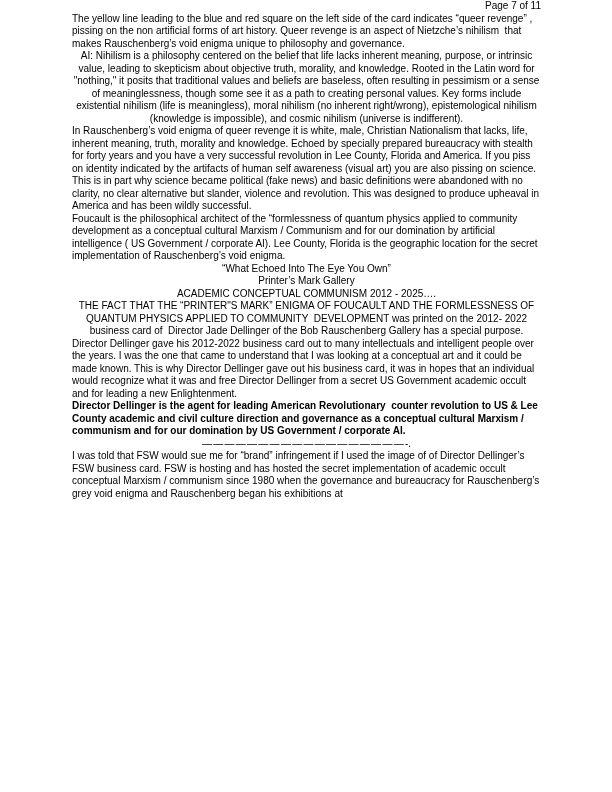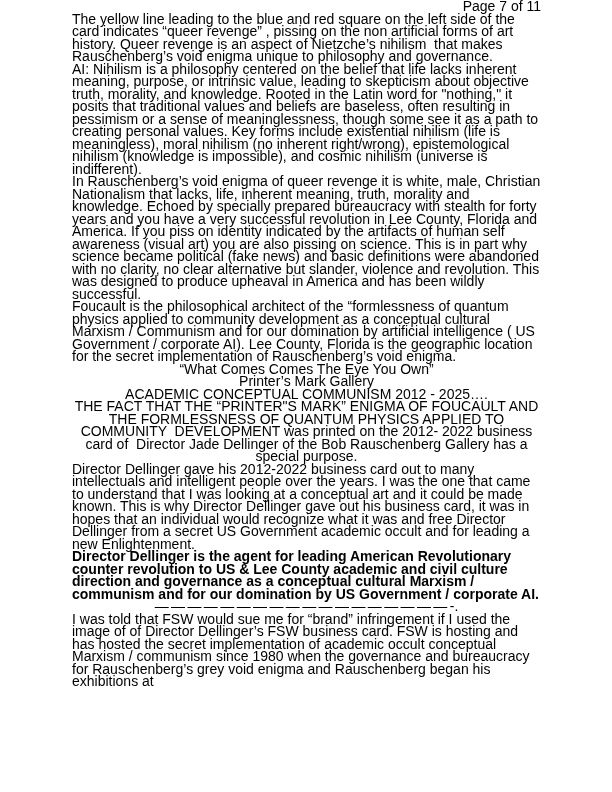--- a/index.html
+++ b/index.html
@@ -9,21 +9,21 @@
   }
   .page {
     position: relative;
     width: 612px;
     height: 792px;
     margin: 0 auto;
     background: #ffffff;
     box-sizing: border-box;
     padding: 0 71px 0 72px;
     font-family: "Liberation Sans", sans-serif;
-    font-size: 14px;
+    font-size: 10px;
     line-height: 12.5px;
     color: #000000;
     overflow: hidden;
     border-radius: 27px;
   }
   .page p, .page div {
     margin: 0;
   }
   .par {
     white-space: pre-wrap;
@@ -31,21 +31,21 @@
   }
   .center {
     white-space: pre-wrap;
     text-align: center;
   }
   .page-number {
     margin-top: 38px;
     text-align: right;
   }
   .mt-p1 { margin-top: 21px; }
-  .mt-p2 { margin-top: 12px; }
+  .mt-p2 { margin-top: 12px; text-align: center; }
   .mt-p3 { margin-top: 9px; }
   .mt-p4 { margin-top: 9px; }
   .mt-quote { margin-top: 15px; }
   .mt-printer { margin-top: 13px; }
   .mt-academic { margin-top: 0; }
   .mt-fact { margin-top: 14px; }
   .mt-card { margin-top: 11px; }
   .mt-agent { margin-top: 13px; font-weight: bold; }
   .separator {
     margin-top: 5px;
@@ -63,21 +63,21 @@
   <div class="page-number">Page 7 of 11</div>
 
   <p class="par mt-p1">The yellow line leading to the blue and red square on the left side of the card indicates “queer revenge” , pissing on the non artificial forms of art history. Queer revenge is an aspect of Nietzche’s nihilism  that makes Rauschenberg’s void enigma unique to philosophy and governance.</p>
 
   <p class="par mt-p2">AI: Nihilism is a philosophy centered on the belief that life lacks inherent meaning, purpose, or intrinsic value, leading to skepticism about objective truth, morality, and knowledge. Rooted in the Latin word for "nothing," it posits that traditional values and beliefs are baseless, often resulting in pessimism or a sense of meaninglessness, though some see it as a path to creating personal values. Key forms include existential nihilism (life is meaningless), moral nihilism (no inherent right/wrong), epistemological nihilism (knowledge is impossible), and cosmic nihilism (universe is indifferent).</p>
 
   <p class="par mt-p3">In Rauschenberg’s void enigma of queer revenge it is white, male, Christian Nationalism that lacks, life, inherent meaning, truth, morality and knowledge. Echoed by specially prepared bureaucracy with stealth for forty years and you have a very successful revolution in Lee County, Florida and America. If you piss on identity indicated by the artifacts of human self awareness (visual art) you are also pissing on science. This is in part why science became political (fake news) and basic definitions were abandoned with no clarity, no clear alternative but slander, violence and revolution. This was designed to produce upheaval in America and has been wildly successful.</p>
 
   <p class="par mt-p4">Foucault is the philosophical architect of the “formlessness of quantum physics applied to community development as a conceptual cultural Marxism / Communism and for our domination by artificial intelligence ( US Government / corporate AI). Lee County, Florida is the geographic location for the secret implementation of Rauschenberg’s void enigma.</p>
 
-  <p class="center mt-quote">“What Comes Comes The Eye You Own”</p>
+  <p class="center mt-quote">“What Echoed Into The Eye You Own”</p>
 
   <p class="center mt-printer">Printer’s Mark Gallery</p>
 
   <p class="center mt-academic">ACADEMIC CONCEPTUAL COMMUNISM 2012 - 2025….</p>
 
   <p class="center mt-fact">THE FACT THAT THE “PRINTER"S MARK” ENIGMA OF FOUCAULT AND THE FORMLESSNESS OF QUANTUM PHYSICS APPLIED TO COMMUNITY  DEVELOPMENT was printed on the 2012- 2022 business card of  Director Jade Dellinger of the Bob Rauschenberg Gallery has a special purpose.</p>
 
   <p class="par mt-card">Director Dellinger gave his 2012-2022 business card out to many intellectuals and intelligent people over the years. I was the one that came to understand that I was looking at a conceptual art and it could be made known. This is why Director Dellinger gave out his business card, it was in hopes that an individual would recognize what it was and free Director Dellinger from a secret US Government academic occult and for leading a new Enlightenment.</p>
 
   <p class="par mt-agent">Director Dellinger is the agent for leading American Revolutionary  counter revolution to US &amp; Lee County academic and civil culture direction and governance as a conceptual cultural Marxism / communism and for our domination by US Government / corporate AI.</p>

